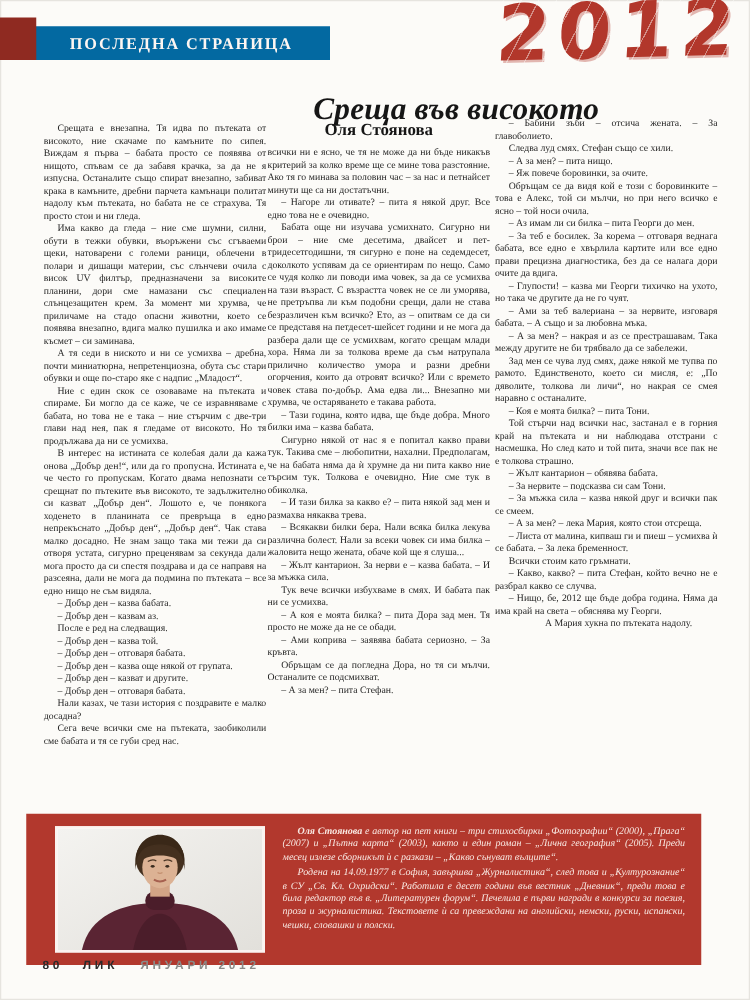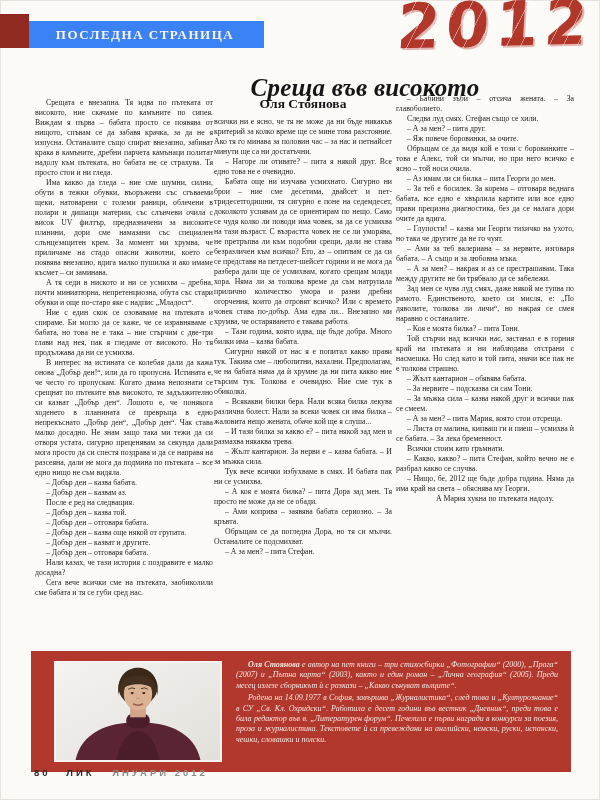--- a/index.html
+++ b/index.html
@@ -1,19 +1,19 @@
 <!DOCTYPE html>
 <html lang="bg"><head>
 <meta charset="utf-8">
 <style>
   html,body{margin:0;padding:0;background:#ffffff;}
   .page{position:relative;width:600px;height:800px;background:#fcfbf8;overflow:hidden;
         font-family:"Liberation Serif",serif;box-shadow:inset 0 0 0 1px #e6e4df;}
   
-  .banner{position:absolute;left:0;top:21px;width:264px;height:27px;background:#3b82f6;}
+  .banner{position:absolute;left:0;top:21px;width:264px;height:27px;background:#0369a1;}
   .banner-fold{position:absolute;left:0;top:14px;width:29px;height:34px;background:#8f2a21;}
   .banner-label{position:absolute;left:34px;top:0;width:222px;height:27px;line-height:27px;
         text-align:center;color:#fdf6f2;font-family:"Liberation Serif",serif;
         font-weight:bold;font-size:13px;letter-spacing:1.5px;white-space:nowrap;}
   .year-stamp{position:absolute;right:6px;top:-6px;color:#b2372b;
         font-family:"DejaVu Sans",sans-serif;font-weight:900;font-size:62px;
         letter-spacing:6px;transform:rotate(-1.5deg) skewX(-5deg);line-height:1;
         text-shadow:2px 2px 0 rgba(178,55,43,.35);}
   .year-stamp::after{content:"";position:absolute;inset:4px -2px 6px -2px;
         background:repeating-linear-gradient(115deg,rgba(252,251,248,0) 0 5px,rgba(252,251,248,.45) 5px 6px,rgba(252,251,248,0) 6px 13px);
@@ -27,21 +27,21 @@
   .col{position:absolute;width:178px;font-size:7.8px;line-height:10px;
         text-align:justify;color:#1d1d1d;overflow:hidden;}
   .col1{left:35px;top:98px;height:553px;}
   .col2{left:214px;top:117px;height:533px;}
   .col3{left:396px;top:94px;height:556px;}
   .col p{margin:0;}
   .col p.indent,.col p.dialog{text-indent:11px;}
   .col p.plain{text-indent:0;}
   .col p.end{text-indent:40px;}
   
-  .bio-box{position:absolute;left:31px;top:651px;width:540px;height:121px;background:#b2382d;}
+  .bio-box{position:absolute;left:21px;top:651px;width:540px;height:121px;background:#b2382d;}
   .photo{position:absolute;left:23px;top:10px;width:168px;height:101px;background:#fff;
         border:2px solid #fbf3ef;box-sizing:border-box;}
   .photo svg{display:block;width:100%;height:100%;}
   .bio-text{position:absolute;left:205px;top:9px;width:322px;height:105px;overflow:hidden;
         color:#f8e7e1;font-style:italic;font-size:8px;line-height:10.4px;text-align:justify;}
   .bio-text p{margin:0 0 2px;text-indent:12px;}
   .bio-name{font-weight:bold;}
   
   .footer{position:absolute;left:34px;top:767px;font-family:"Liberation Sans",sans-serif;
         font-size:9.5px;color:#2a2a2a;letter-spacing:3px;white-space:nowrap;}
@@ -82,48 +82,48 @@
       <p class="indent">Нали казах, че тази история с поздравите е малко досадна?</p>
       <p class="indent">Сега вече всички сме на пътеката, заобиколили сме бабата и тя се губи сред нас.</p>
     </div>
   <div class="col col2">
 
   <p class="plain">всички ни е ясно, че тя не може да ни бъде никакъв критерий за колко време ще се мине това разстояние. Ако тя го минава за половин час – за нас и петнайсет минути ще са ни достатъчни.</p>
       <p class="dialog">– Нагоре ли отивате? – пита я някой друг. Все едно това не е очевидно.</p>
       <p class="indent">Бабата още ни изучава усмихнато. Сигурно ни брои – ние сме десетима, двайсет и пет-тридесетгодишни, тя сигурно е поне на седемдесет, доколкото успявам да се ориентирам по нещо. Само се чудя колко ли поводи има човек, за да се усмихва на тази възраст. С възрастта човек не се ли уморява, не претръпва ли към подобни срещи, дали не става безразличен към всичко? Ето, аз – опитвам се да си се представя на петдесет-шейсет години и не мога да разбера дали ще се усмихвам, когато срещам млади хора. Няма ли за толкова време да съм натрупала прилично количество умора и разни дребни огорчения, които да отровят всичко? Или с времето човек става по-добър. Ама едва ли... Внезапно ми хрумва, че остаряването е такава работа.</p>
       <p class="dialog">– Тази година, която идва, ще бъде добра. Много билки има – казва бабата.</p>
       <p class="indent">Сигурно някой от нас я е попитал какво прави тук. Такива сме – любопитни, нахални. Предполагам, че на бабата няма да ѝ хрумне да ни пита какво ние търсим тук. Толкова е очевидно. Ние сме тук в обиколка.</p>
+      <p class="dialog">– И тази билка за какво е? – пита някой зад мен и размахва някаква трева.</p>
       <p class="dialog">– Всякакви билки бера. Нали всяка билка лекува различна болест. Нали за всеки човек си има билка – жаловита нещо жената, обаче кой ще я слуша...</p>
-      <p class="dialog">– И тази билка за какво е? – пита някой зад мен и размахва някаква трева.</p>
       <p class="dialog">– Жълт кантарион. За нерви е – казва бабата. – И за мъжка сила.</p>
       <p class="indent">Тук вече всички избухваме в смях. И бабата пак ни се усмихва.</p>
       <p class="dialog">– А коя е моята билка? – пита Дора зад мен. Тя просто не може да не се обади.</p>
       <p class="dialog">– Ами коприва – заявява бабата сериозно. – За кръвта.</p>
       <p class="indent">Обръщам се да погледна Дора, но тя си мълчи. Останалите се подсмихват.</p>
       <p class="dialog">– А за мен? – пита Стефан.</p>
     </div>
   <div class="col col3">
 
   <p class="dialog">– Бабини зъби – отсича жената. – За главоболието.</p>
       <p class="indent">Следва луд смях. Стефан също се хили.</p>
-      <p class="dialog">– А за мен? – пита друг.</p>
+      <p class="dialog">– А за мен? – пита нищо.</p>
       <p class="dialog">– Яж повече боровинки, за очите.</p>
       <p class="indent">Обръщам се да видя кой е този с боровинките – това е Алекс, той си мълчи, но при него всичко е ясно – той носи очила.</p>
       <p class="dialog">– Аз имам ли си билка – пита Георги до мен.</p>
       <p class="dialog">– За теб е босилек. За корема – отговаря веднага бабата, все едно е хвърлила картите или все едно прави прецизна диагностика, без да се налага дори очите да вдига.</p>
       <p class="dialog">– Глупости! – казва ми Георги тихичко на ухото, но така че другите да не го чуят.</p>
       <p class="dialog">– Ами за теб валериана – за нервите, изговаря бабата. – А също и за любовна мъка.</p>
       <p class="dialog">– А за мен? – накрая и аз се престрашавам. Така между другите не би трябвало да се забележи.</p>
       <p class="indent">Зад мен се чува луд смях, даже някой ме тупва по рамото. Единственото, което си мисля, е: „По дяволите, толкова ли личи“, но накрая се смея наравно с останалите.</p>
       <p class="dialog">– Коя е моята билка? – пита Тони.</p>
       <p class="indent">Той стърчи над всички нас, застанал е в горния край на пътеката и ни наблюдава отстрани с насмешка. Но след като и той пита, значи все пак не е толкова страшно.</p>
       <p class="dialog">– Жълт кантарион – обявява бабата.</p>
       <p class="dialog">– За нервите – подсказва си сам Тони.</p>
       <p class="dialog">– За мъжка сила – казва някой друг и всички пак се смеем.</p>
-      <p class="dialog">– А за мен? – пита Мария, която стои отсреща.</p>
+      <p class="dialog">– А за мен? – лека Мария, която стои отсреща.</p>
       <p class="dialog">– Листа от малина, кипваш ги и пиеш – усмихва ѝ се бабата. – За лека бременност.</p>
       <p class="indent">Всички стоим като гръмнати.</p>
       <p class="dialog">– Какво, какво? – пита Стефан, който вечно не е разбрал какво се случва.</p>
       <p class="dialog">– Нищо, бе, 2012 ще бъде добра година. Няма да има край на света – обяснява му Георги.</p>
       <p class="end">А Мария хукна по пътеката надолу.</p>
     </div>
 
   <div class="bio-box">
     <div class="photo">
       <svg viewBox="0 0 168 100" preserveAspectRatio="none">

